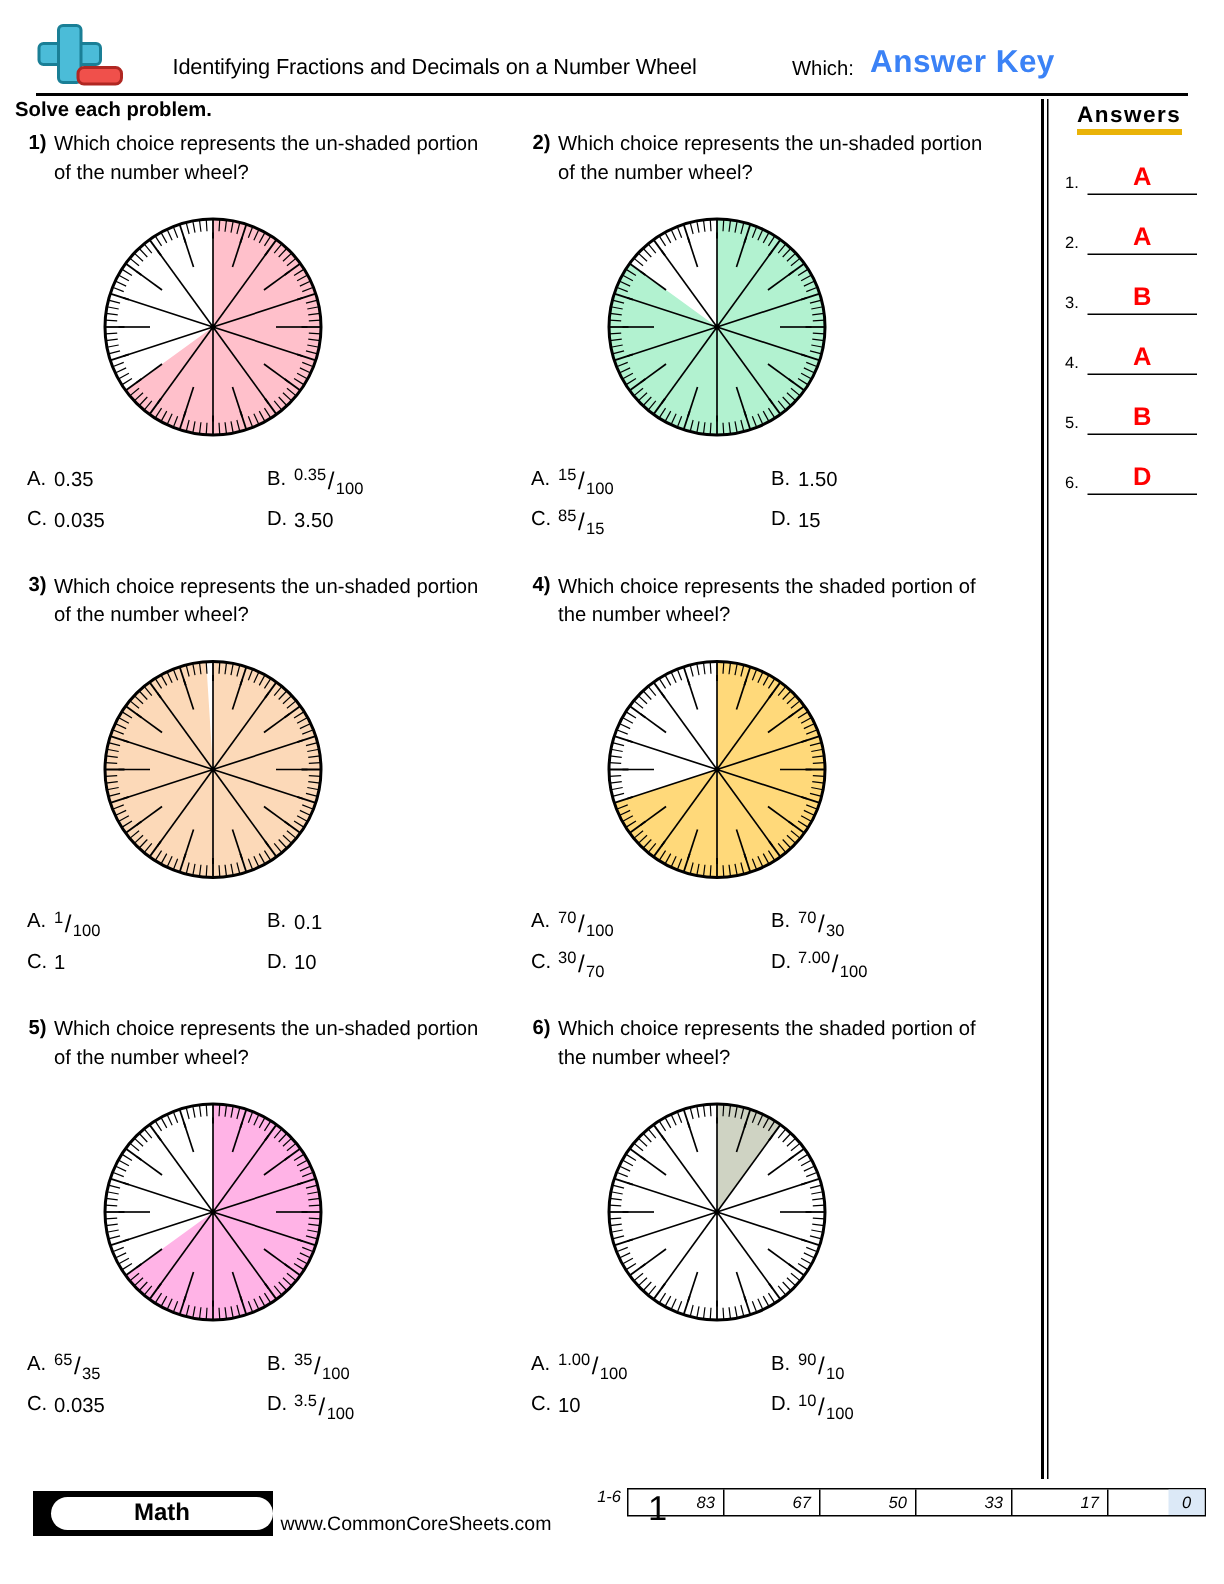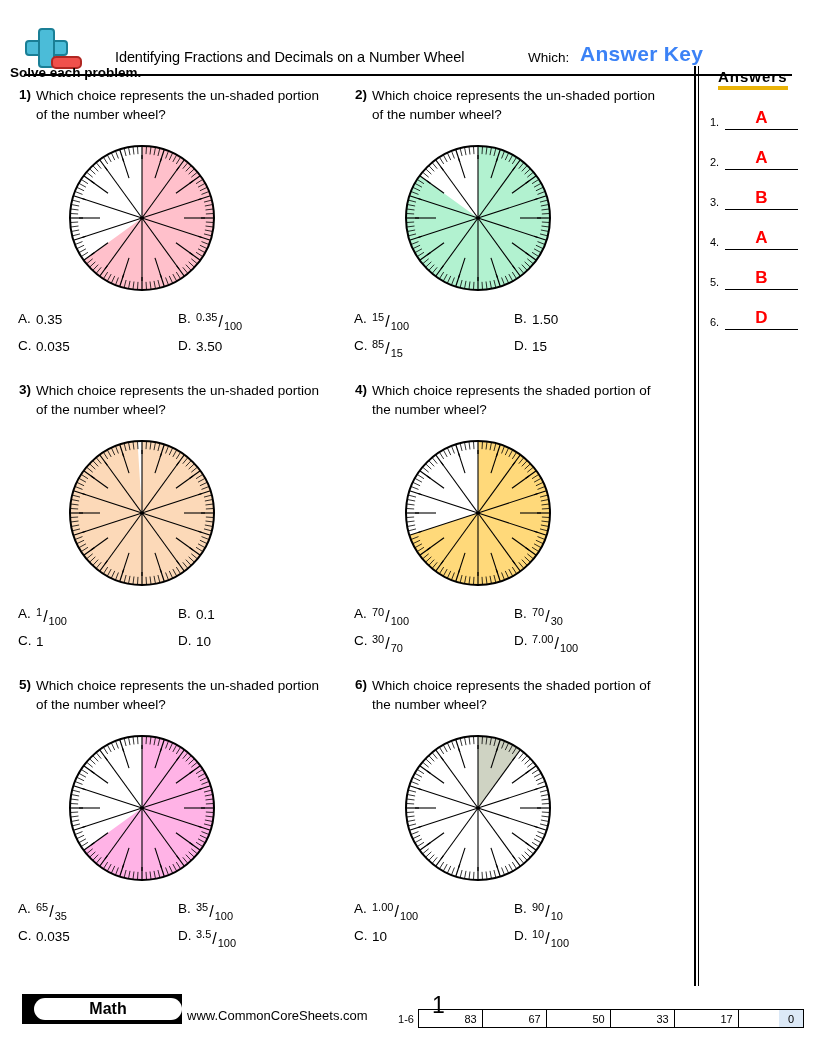--- a/index.html
+++ b/index.html
@@ -15,21 +15,21 @@
     position: relative;
     overflow: hidden;
   }
 
   
   .page {
     position: relative;
     width: 816px;
     height: 1056px;
     box-sizing: border-box;
-    padding: 12px 12px;
+    padding: 0 12px;
   }
   .header {
     position: relative;
     height: 58px;
   }
   .logo {
     position: absolute;
     left: 8px;
     top: 14px;
     width: 62px;
@@ -286,24 +286,24 @@
   }
   .page-num {
     position: absolute;
     left: 420px;
     top: 0px;
     font-size: 23px;
   }
   .score-strip {
     position: absolute;
     right: 0px;
-    top: 17px;
+    top: 0px;
     display: flex;
-    align-items: center;
     font-size: 11px;
+    font-style: italic;
   }
   .score-range {
     margin-right: 4px;
     font-size: 11px;
   }
   .score-boxes {
     display: flex;
     border: 1px solid #000;
   }
   .score-boxes .cell {

